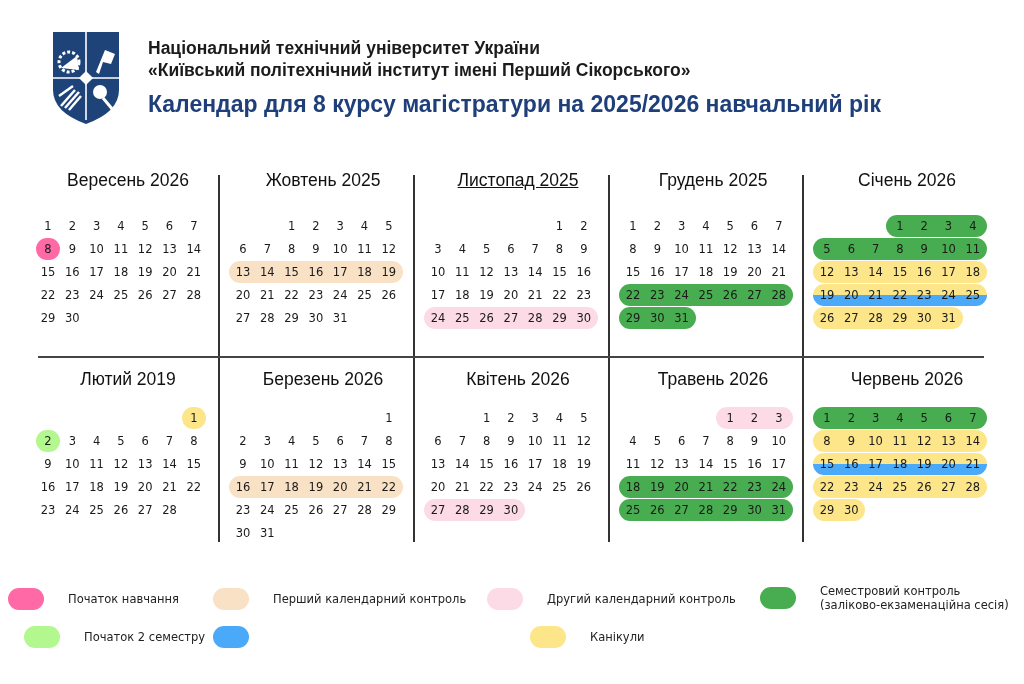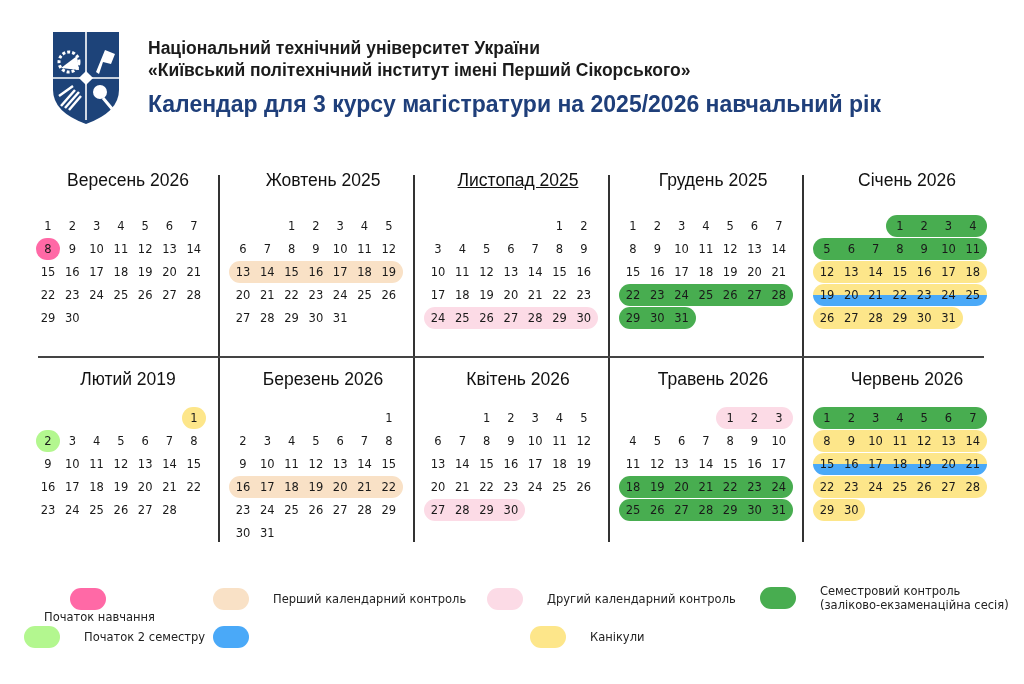--- a/index.html
+++ b/index.html
@@ -49,21 +49,21 @@
   <circle cx="18" cy="34" r="10" fill="none" stroke="#fff" stroke-width="3" stroke-dasharray="3 2"></circle>
   <path d="M10 40 L26 28 L28 42 Z" fill="#fff"></path>
   <path d="M45 44 L54 22 L64 26 L60 36 L52 34 L48 46 Z" fill="#fff"></path>
   <path d="M10 78 L24 62 M14 80 L28 64 M18 82 L30 68 M8 68 L22 58" stroke="#fff" stroke-width="2.5"></path>
   <circle cx="49" cy="64" r="7" fill="#fff"></circle>
   <path d="M52 70 L62 82 L58 86" stroke="#fff" stroke-width="3" fill="none"></path>
 </svg>
 
 <div class="hdr-line1">Національний технічний університет України</div>
 <div class="hdr-line2">«Київський політехнічний інститут імені Перший Сікорського»</div>
-<div class="hdr-title">Календар для 3 курсу магістратури на 2025/2026 навчальний рік</div>
+<div class="hdr-title">Календар для 8 курсу магістратури на 2025/2026 навчальний рік</div>
 
 <div id="grid">
     <div class="vline" style="left: 218px; top: 175px; height: 367px;"></div>
     <div class="vline" style="left: 413px; top: 175px; height: 367px;"></div>
     <div class="vline" style="left: 608px; top: 175px; height: 367px;"></div>
     <div class="vline" style="left: 802px; top: 175px; height: 367px;"></div>
     <div class="hline"></div>
     <div class="month">
       <div class="month-title" style="left: 38px; top: 170px;">Вересень 2026</div>
       <div class="band" style="left: 36px; top: 238px; width: 24px; background: rgb(255, 105, 166);"></div>
@@ -420,21 +420,21 @@
       <div class="day" style="left: 863.6px; top: 476px;">24</div>
       <div class="day" style="left: 887.9px; top: 476px;">25</div>
       <div class="day" style="left: 912.2px; top: 476px;">26</div>
       <div class="day" style="left: 936.5px; top: 476px;">27</div>
       <div class="day" style="left: 960.8px; top: 476px;">28</div>
       <div class="day" style="left: 815px; top: 499px;">29</div>
       <div class="day" style="left: 839.3px; top: 499px;">30</div>
     </div>
   </div>
 <div id="legend">
-    <div class="legend-item" style="left: 20px; top: 588px; flex-direction: column;">
+    <div class="legend-item" style="left: 8px; top: 588px;">
       <div class="swatch" style="background: rgb(255, 105, 166);"></div>
       <div class="legend-label">Початок навчання</div>
     </div>
     <div class="legend-item" style="left: 213px; top: 588px;">
       <div class="swatch" style="background: rgb(249, 225, 198);"></div>
       <div class="legend-label">Перший календарний контроль</div>
     </div>
     <div class="legend-item" style="left: 487px; top: 588px;">
       <div class="swatch" style="background: rgb(252, 219, 230);"></div>
       <div class="legend-label">Другий календарний контроль</div>

